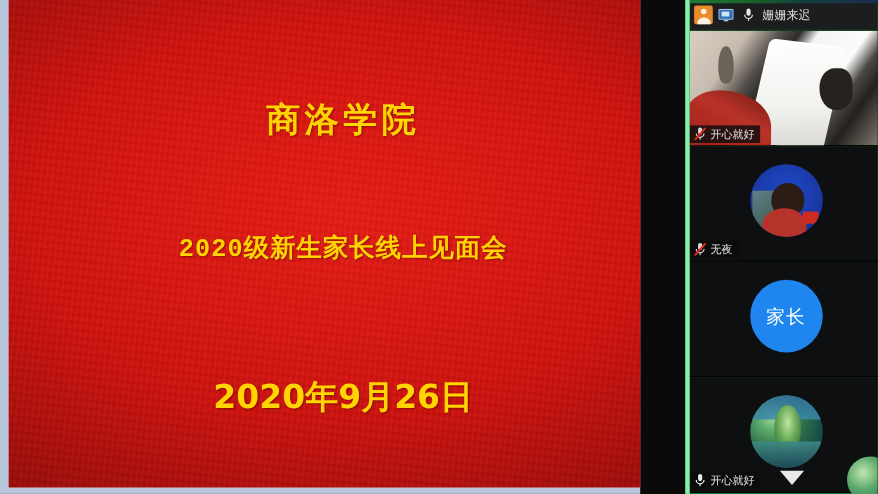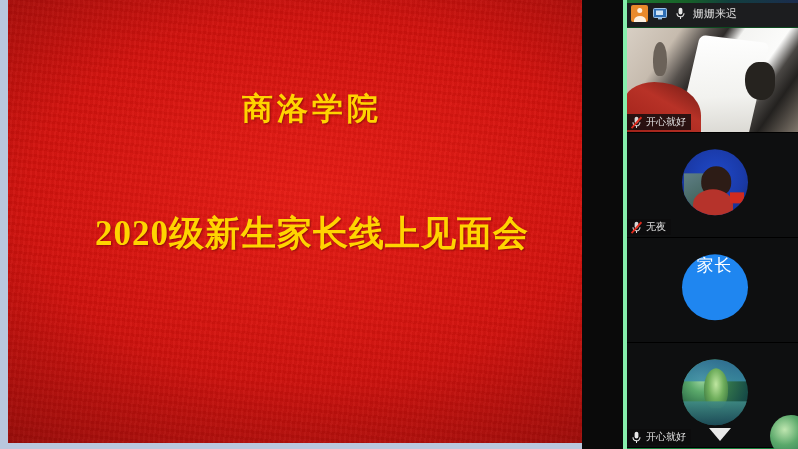--- a/index.html
+++ b/index.html
@@ -76,22 +76,22 @@
   .line-college {
     top: 152px;
     font-family: "DejaVu Serif", "Liberation Serif", serif;
     font-size: 36px;
     font-weight: 700;
     letter-spacing: 3px;
     text-shadow: 1px 1px 2px rgba(90,0,0,0.55);
   }
   .line-event {
     top: 210px;
-    font-family: Liberation Serif, serif;
-    font-size: 35px;
+    font-family: Liberation Mono, monospace;
+    font-size: 23px;
     font-weight: 700;
     letter-spacing: 1px;
     text-shadow: 1px 1px 2px rgba(90,0,0,0.55);
   }
   .line-date {
     top: 341px;
     font-family: "DejaVu Sans", "Liberation Sans", sans-serif;
     font-size: 30px;
     font-weight: 700;
     letter-spacing: 0px;
@@ -219,21 +219,21 @@
   .avatar-circle {
     position: absolute;
     left: 50%;
     top: 50%;
     transform: translate(-50%, -54%);
     width: 66px;
     height: 66px;
     border-radius: 50%;
     overflow: hidden;
     display: flex;
-    align-items: flex-start;
+    align-items: center;
     justify-content: center;
   }
   .avatar-initials {
     color: #ffffff;
     font-size: 17px;
     font-weight: 400;
     letter-spacing: 1px;
   }
 
   
@@ -379,20 +379,21 @@
 </style>
 </head>
 <body>
 
 <div id="app">
 
   <div id="stage">
     <div id="slide-frame">
       <div class="slide-text-block line-inst">商洛学院</div>
       <div class="slide-text-block line-event">2020级新生家长线上见面会</div>
+      <div class="slide-text-block line-date">2020年9月26日</div>
     </div>
   </div>
 
   <div id="sidebar">
 
     <div id="self-bar">
       <div class="accent-green"></div>
       <div class="self-avatar"></div>
       <div class="mini-icon">
         <svg width="14" height="12" viewBox="0 0 14 12">

